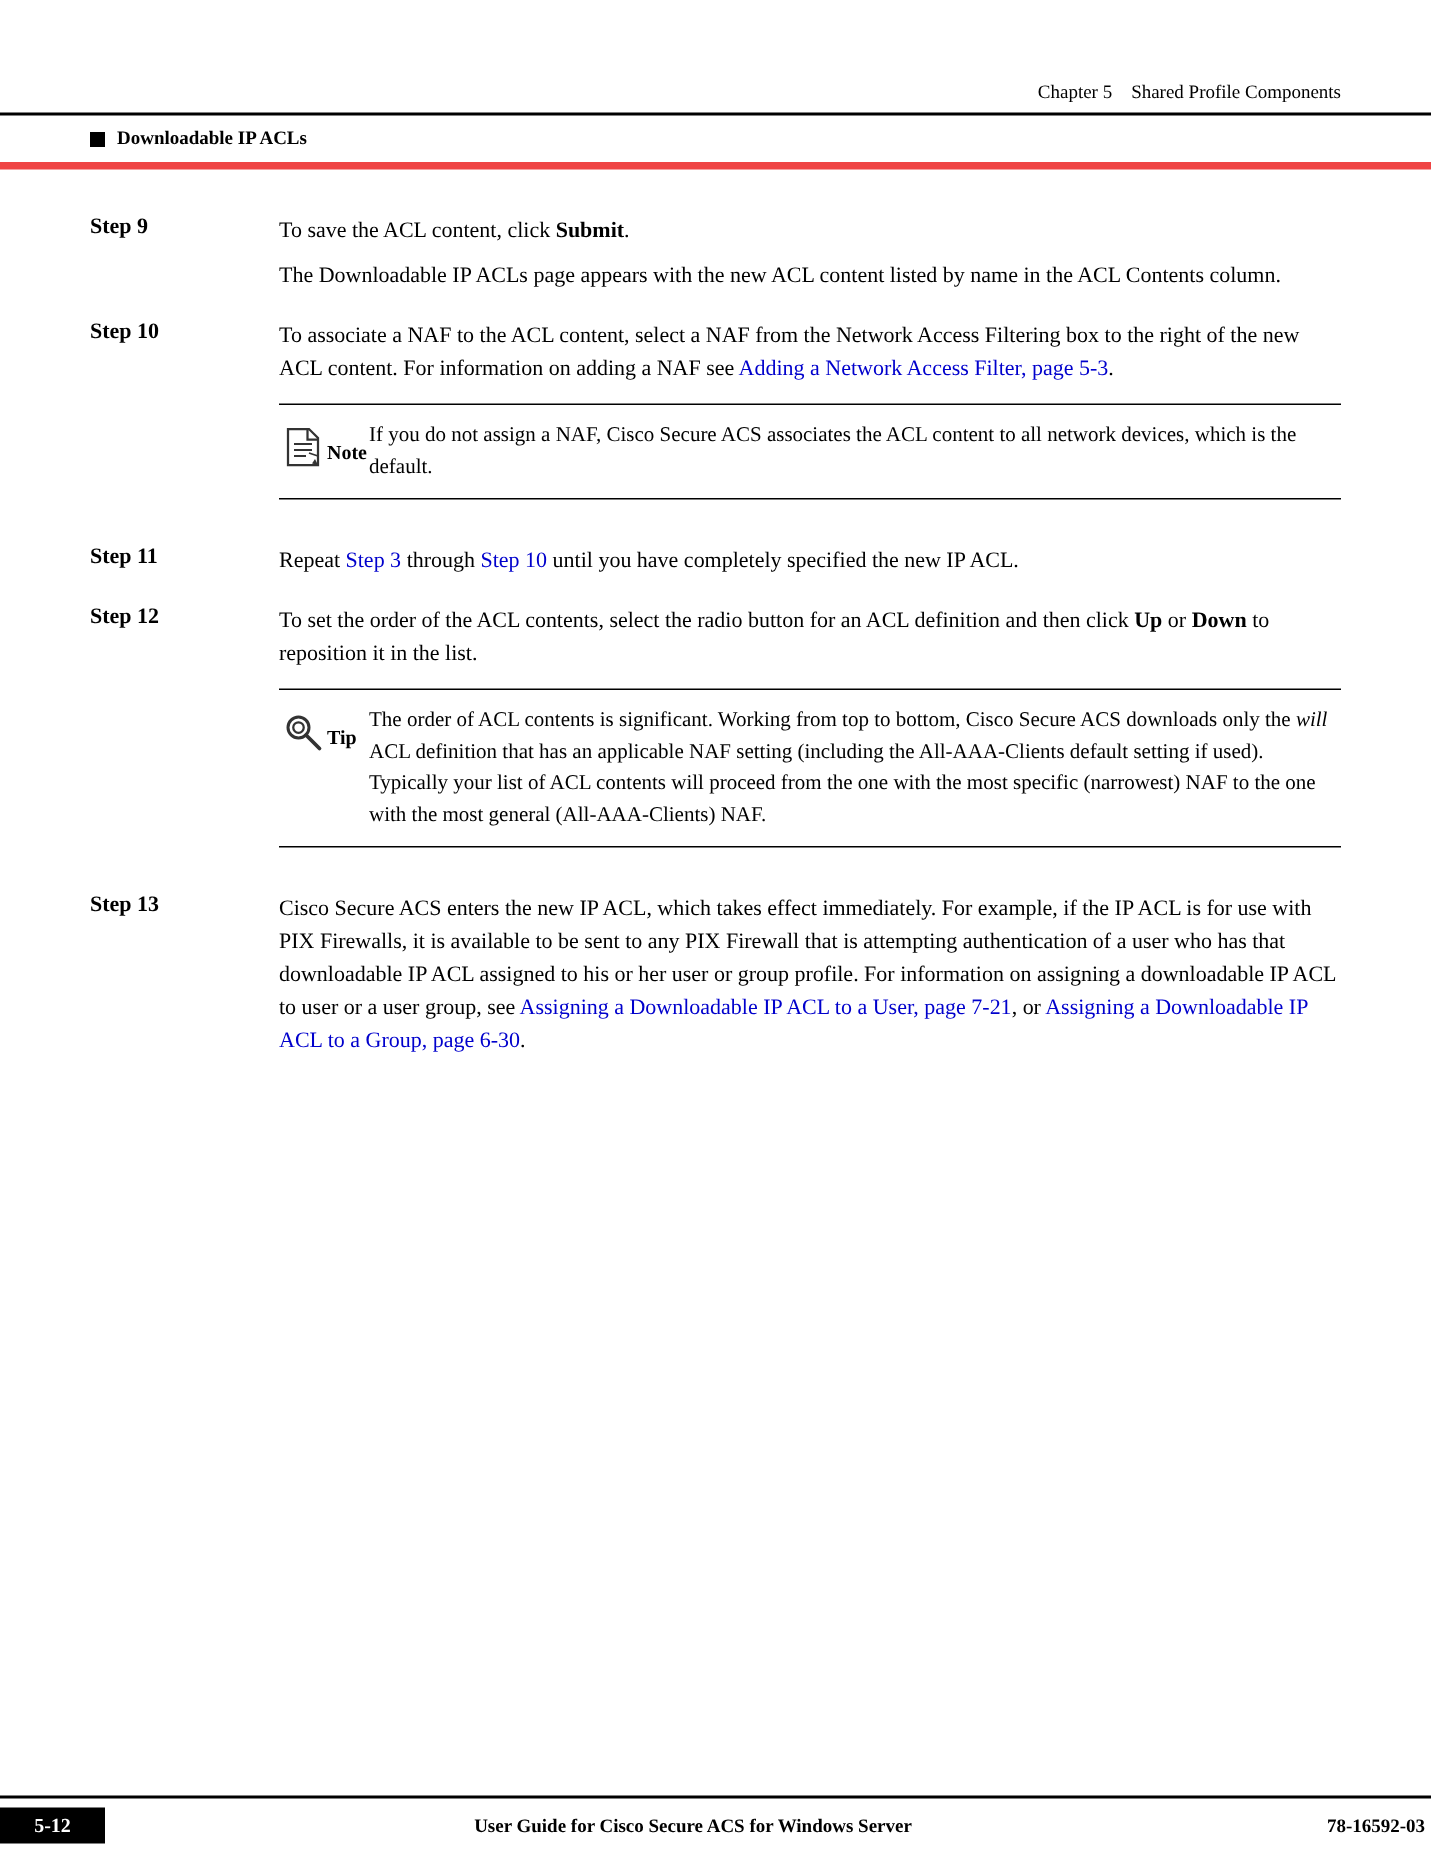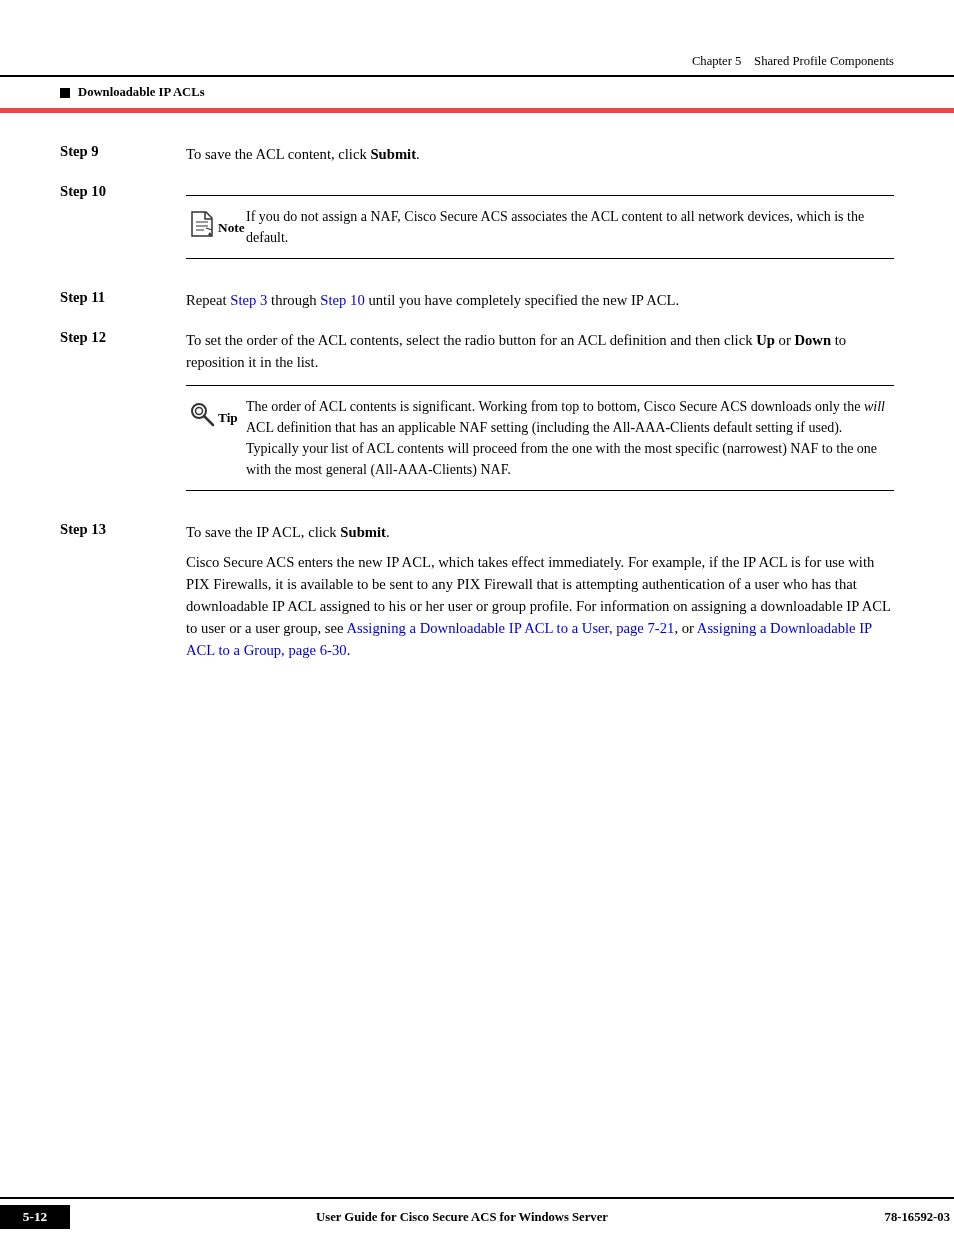--- a/index.html
+++ b/index.html
@@ -213,26 +213,28 @@
     <span class="section-header-bullet"></span>
     <span class="section-header-title">Downloadable IP ACLs</span>
   </div>
 
   <div class="content">
 
     <div class="step">
       <div class="step-label">Step 9</div>
       <div class="step-content">
         <p>To save the ACL content, click <strong>Submit</strong>.</p>
+        <p>The Downloadable IP ACLs page appears with the new ACL content listed by name in the ACL Contents column.</p>
       </div>
     </div>
 
     <div class="step">
       <div class="step-label">Step 10</div>
       <div class="step-content">
+        <p>To associate a NAF to the ACL content, select a NAF from the Network Access Filtering box to the right of the new ACL content. For information on adding a NAF see <a href="#" class="link">Adding a Network Access Filter, page 5-3</a>.</p>
 
         <div class="callout-block">
           <div class="callout-icon-area">
             <span class="note-icon">
               
               <svg width="32" height="32" viewBox="0 0 32 32" fill="none" xmlns="http://www.w3.org/2000/svg">
                 <path d="M6 4h14l6 6v18H6V4z" stroke="#333" stroke-width="1.5" fill="none"></path>
                 <path d="M19 4v7h7" stroke="#333" stroke-width="1.5" fill="none"></path>
                 <path d="M10 14h12M10 18h12M10 22h8" stroke="#333" stroke-width="1.2"></path>
                 <path d="M24 24 l2 4 l-4-1 z" fill="#333"></path>
@@ -275,21 +277,20 @@
           <div class="callout-text">
             The order of ACL contents is significant. Working from top to bottom, Cisco Secure ACS downloads only the <em>will</em> ACL definition that has an applicable NAF setting (including the All-AAA-Clients default setting if used). Typically your list of ACL contents will proceed from the one with the most specific (narrowest) NAF to the one with the most general (All-AAA-Clients) NAF.
           </div>
         </div>
       </div>
     </div>
 
     <div class="step">
       <div class="step-label">Step 13</div>
       <div class="step-content">
-        <p>To save the IP ACL, click <strong>Submit</strong>.</p>
         <p>Cisco Secure ACS enters the new IP ACL, which takes effect immediately. For example, if the IP ACL is for use with PIX Firewalls, it is available to be sent to any PIX Firewall that is attempting authentication of a user who has that downloadable IP ACL assigned to his or her user or group profile. For information on assigning a downloadable IP ACL to user or a user group, see <a href="#" class="link">Assigning a Downloadable IP ACL to a User, page 7-21</a>, or <a href="#" class="link">Assigning a Downloadable IP ACL to a Group, page 6-30</a>.</p>
       </div>
     </div>
 
   </div>
 
   <div class="page-footer">
     <div class="footer-page-num">5-12</div>
     <div class="footer-title">User Guide for Cisco Secure ACS for Windows Server</div>
     <div class="footer-doc-num">78-16592-03</div>

